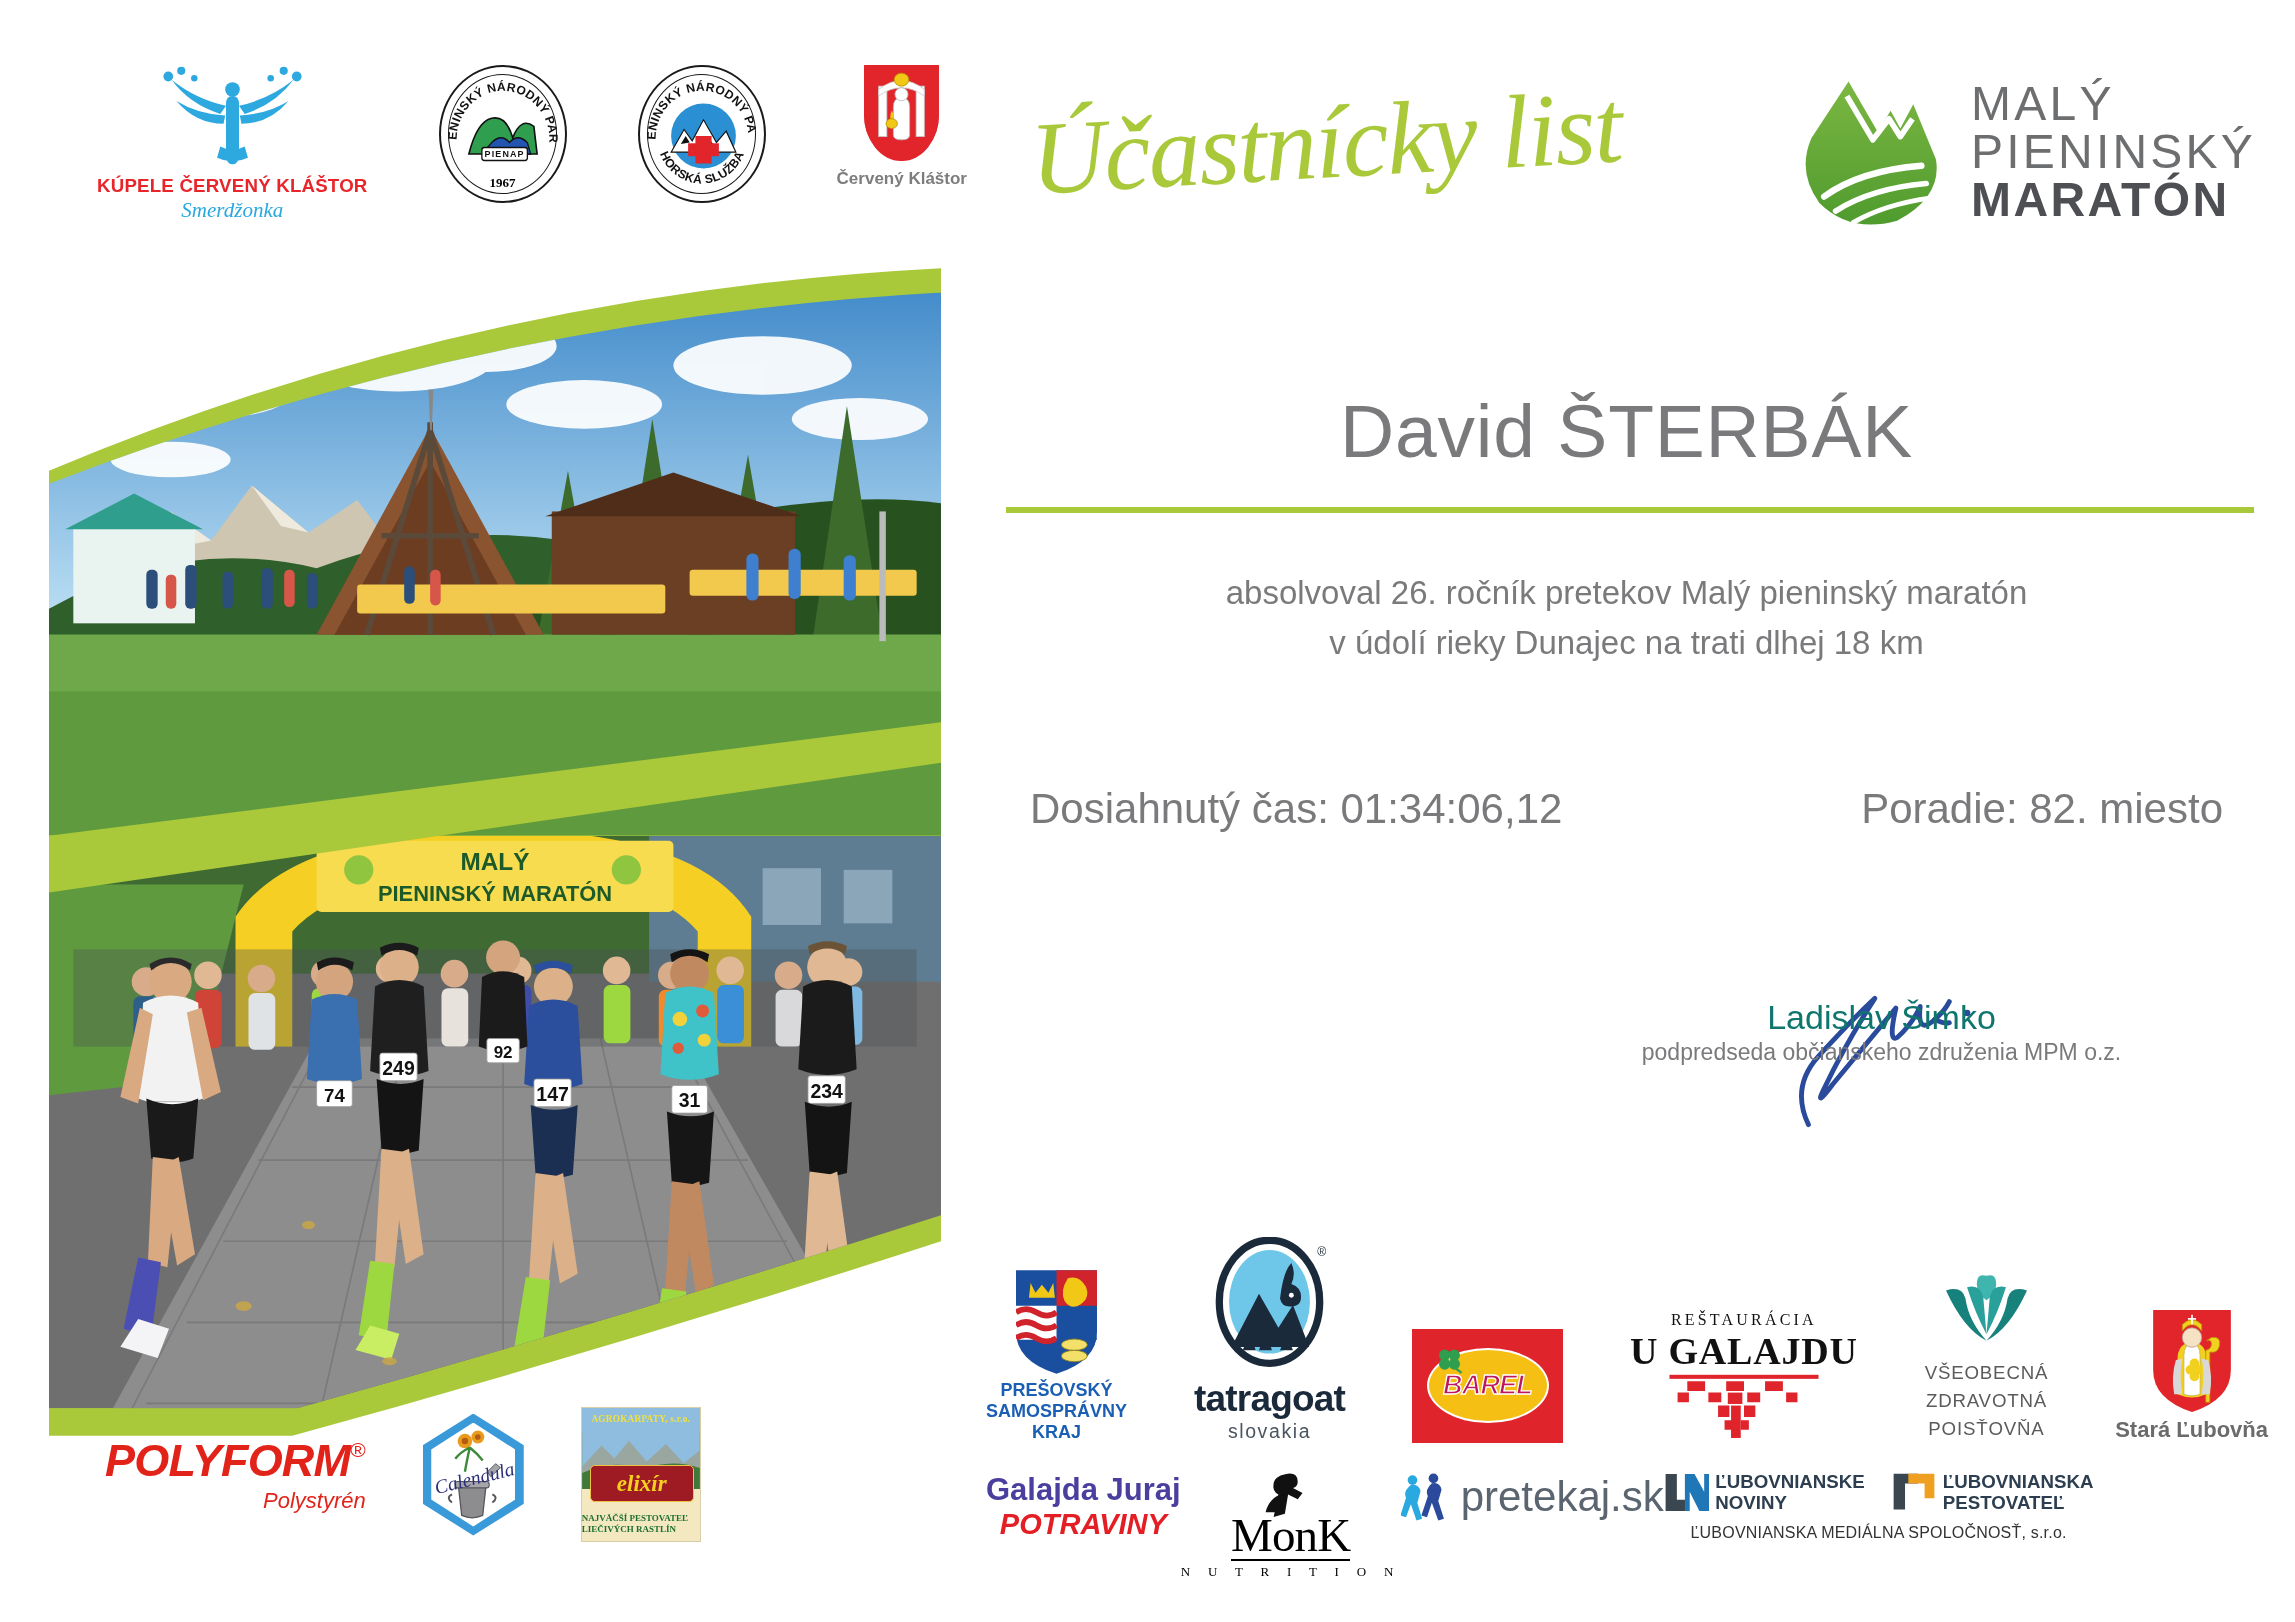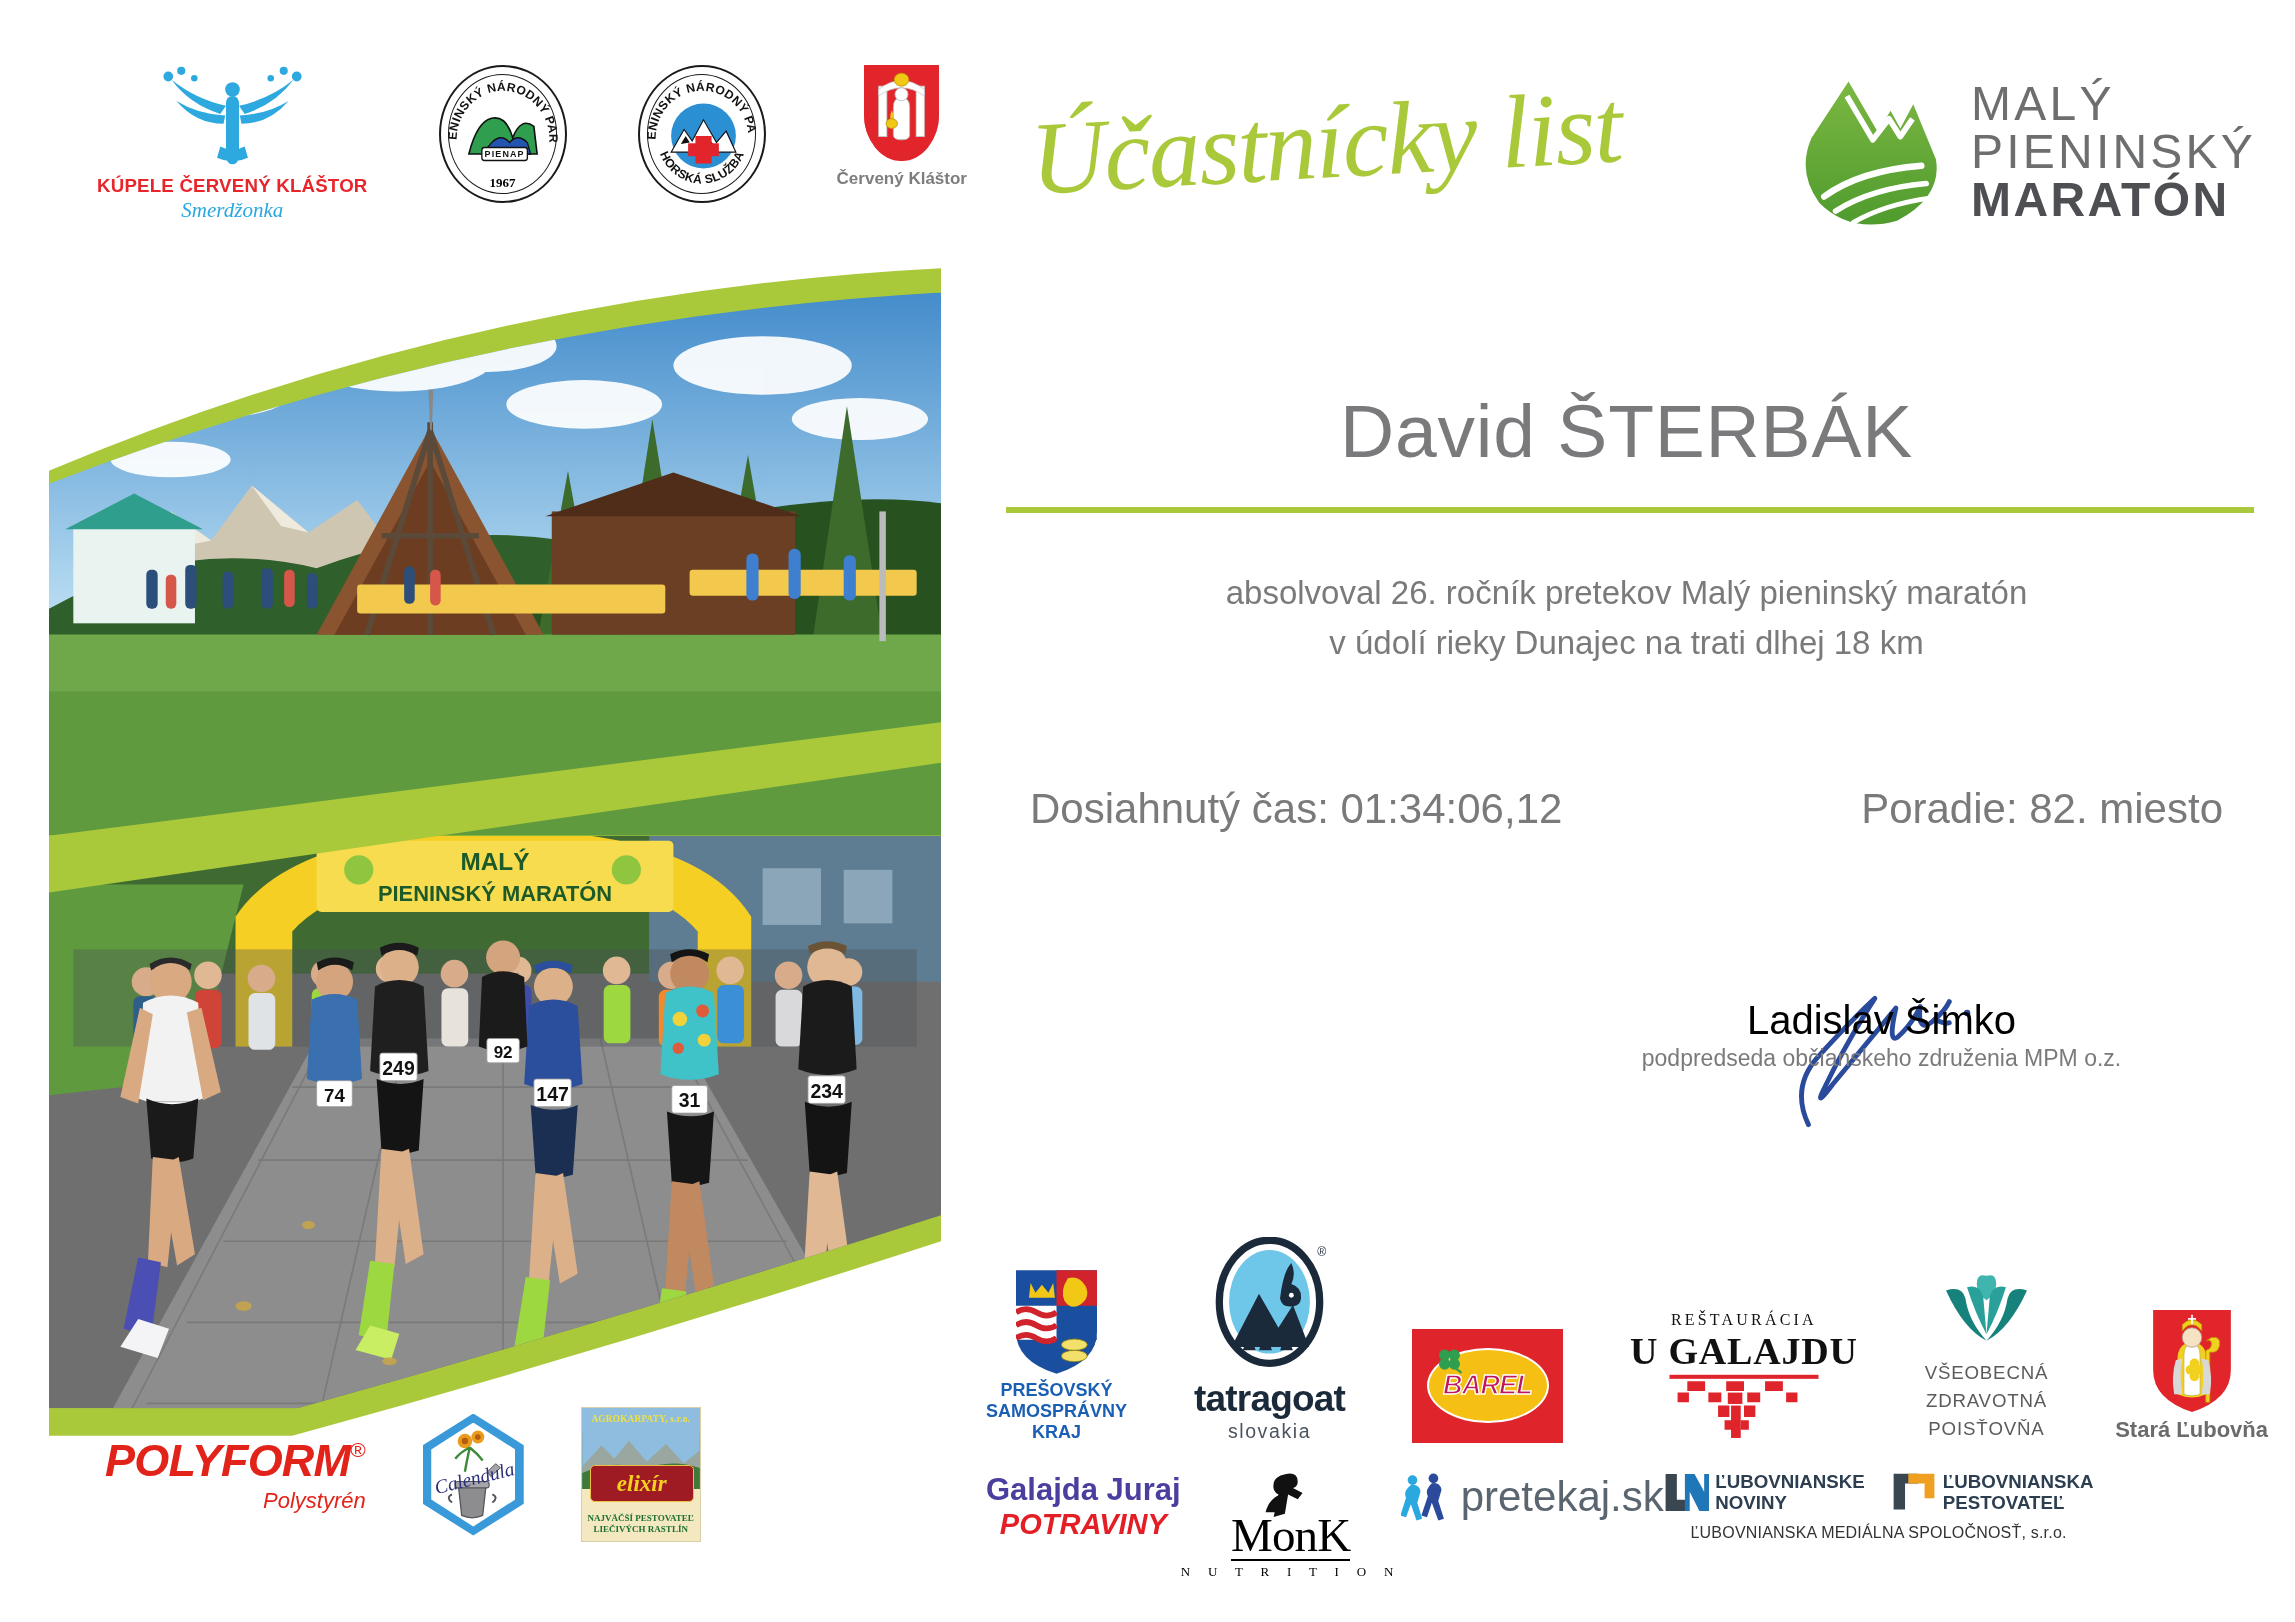--- a/index.html
+++ b/index.html
@@ -60,21 +60,21 @@
   .divider { position: absolute; left: 1006px; top: 507px; width: 1248px; height: 5.7px; background: #a9c93b; }
   .body-text { position: absolute; left: 1006px; top: 568px; width: 1241px; text-align: center;
                font-size: 33px; color: #7a7a7d; line-height: 1.52; }
   .result-row { position: absolute; left: 1006px; top: 785px; width: 1241px;
                 display: flex; justify-content: space-between; padding: 0 24px;
                 font-size: 42px; color: #7a7a7d; }
 
   
   .sig-wrap { position: absolute; left: 1622px; top: 998px; width: 519px; text-align: center; }
   .sig-svg { position: absolute; left: 154px; top: -32px; }
-  .sig-name { font-size: 40px; color: #000000; position: relative; }
+  .sig-name { font-size: 34px; color: #0f766e; position: relative; }
   .sig-role { font-size: 23px; color: #7a7a7d; margin-top: 1.6px; position: relative; }
 
   
   .spon-row1 { position: absolute; left: 986px; top: 1237px; width: 1282px;
                display: flex; align-items: flex-end; justify-content: space-between; }
   .spon-row2 { position: absolute; left: 986px; top: 1472px; width: 1282px;
                display: flex; align-items: flex-start; justify-content: flex-start; }
   .spon { display: flex; flex-direction: column; align-items: center; }
 
   .psk-cap { color: #1a5fb4; font-weight: bold; font-size: 18px; text-align: center; line-height: 1.16; margin-top: 6.5px; }
@@ -110,21 +110,21 @@
               font-family: "Liberation Serif", serif; font-style: italic; font-size: 19.5px; color: #2b2f7a;
               transform: rotate(-14deg); }
   .agro-box { width: 120px; height: 135px; background: #f4e8c0; border: 0.8px solid #d8cfa8; position: relative; }
   .agro-top { height: 23px; background: #8fbde0; font-size: 9.3px; font-weight: bold; color: #f0e040;
               text-align: center; line-height: 23px; letter-spacing: 0.2px; font-family: "Liberation Serif", serif; }
   .agro-mid { height: 58px; background: linear-gradient(#6d9f55, #3f7a3a); position: relative; }
   .agro-ribbon { position: absolute; left: 8px; top: 57px; width: 104px; height: 37px; background: #9e1b24;
                  border: 1.6px solid #f0c040; border-radius: 4.9px; display:flex; align-items:center; justify-content:center; }
   .agro-elixir { font-family: "Liberation Serif", serif; font-style: italic; font-weight: bold;
                  font-size: 23px; color: #f5d020; }
-  .agro-cap { position: absolute; left: 0; bottom: 4.9px; width: 100%; text-align: center; font-size: 9px;
+  .agro-cap { position: absolute; left: 0; bottom: 4.9px; width: 100%; text-align: left; font-size: 9px;
               font-weight: bold; color: #1d7031; line-height: 1.3; font-family: "Liberation Serif", serif; }
 </style>
 </head>
 <body>
 
 <div class="page">
 
   <div class="top-logos">
 
     <div class="logo-block">

